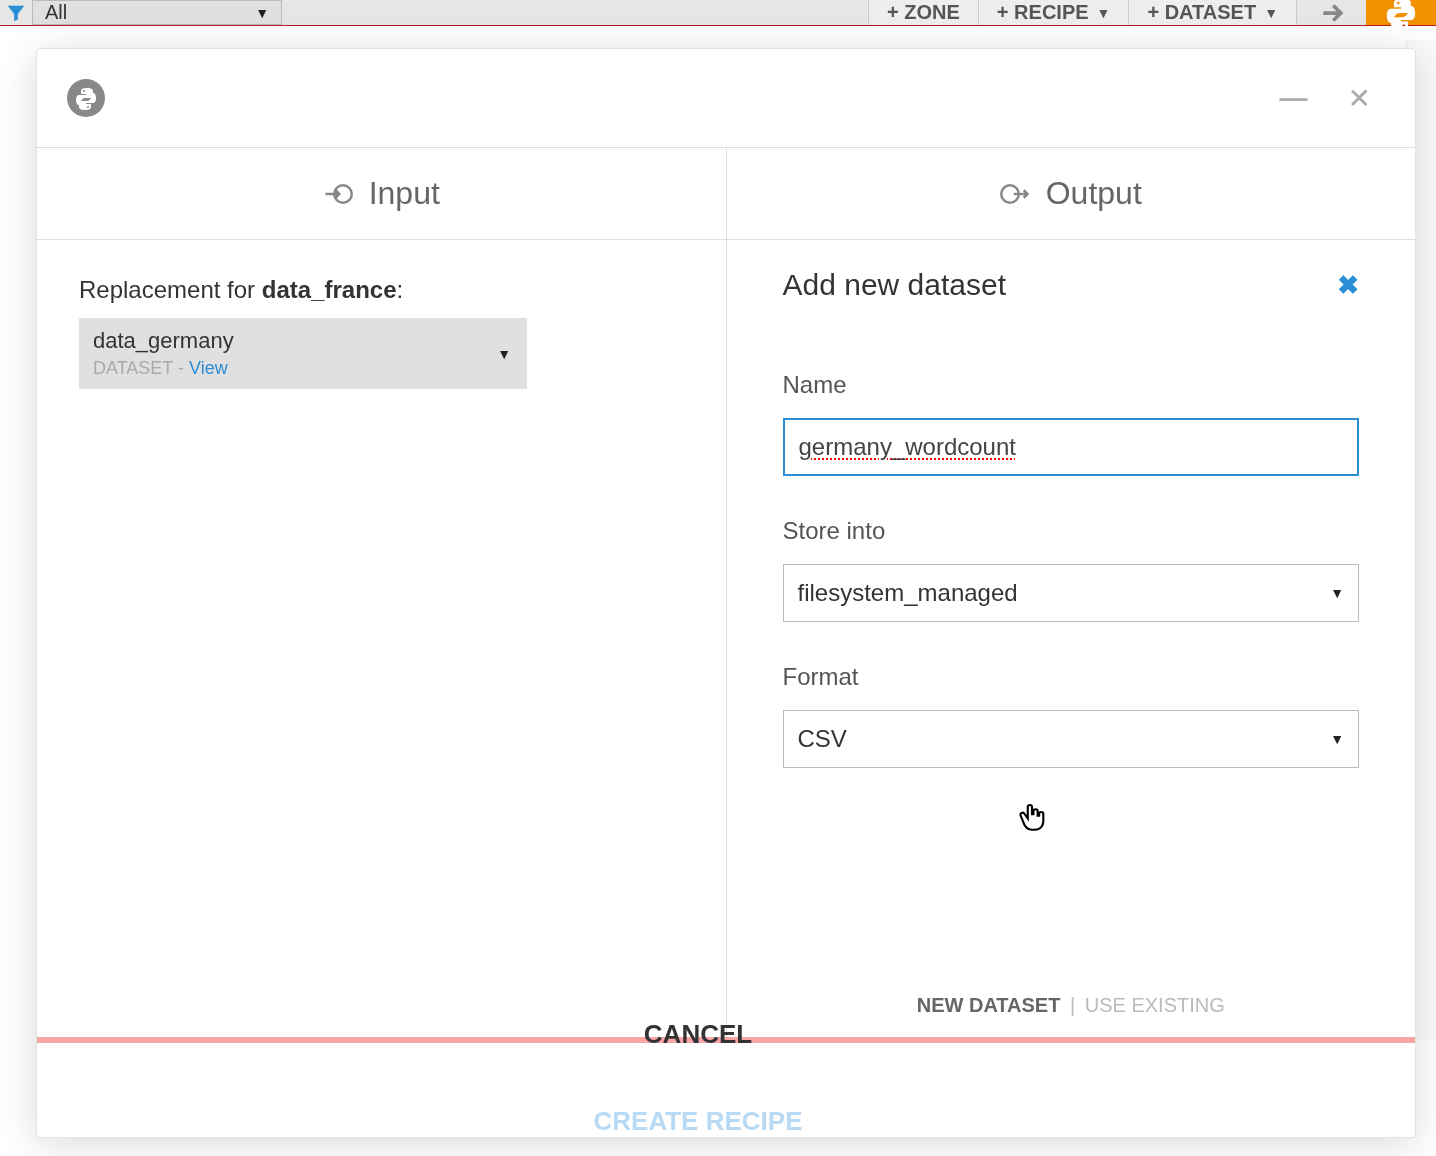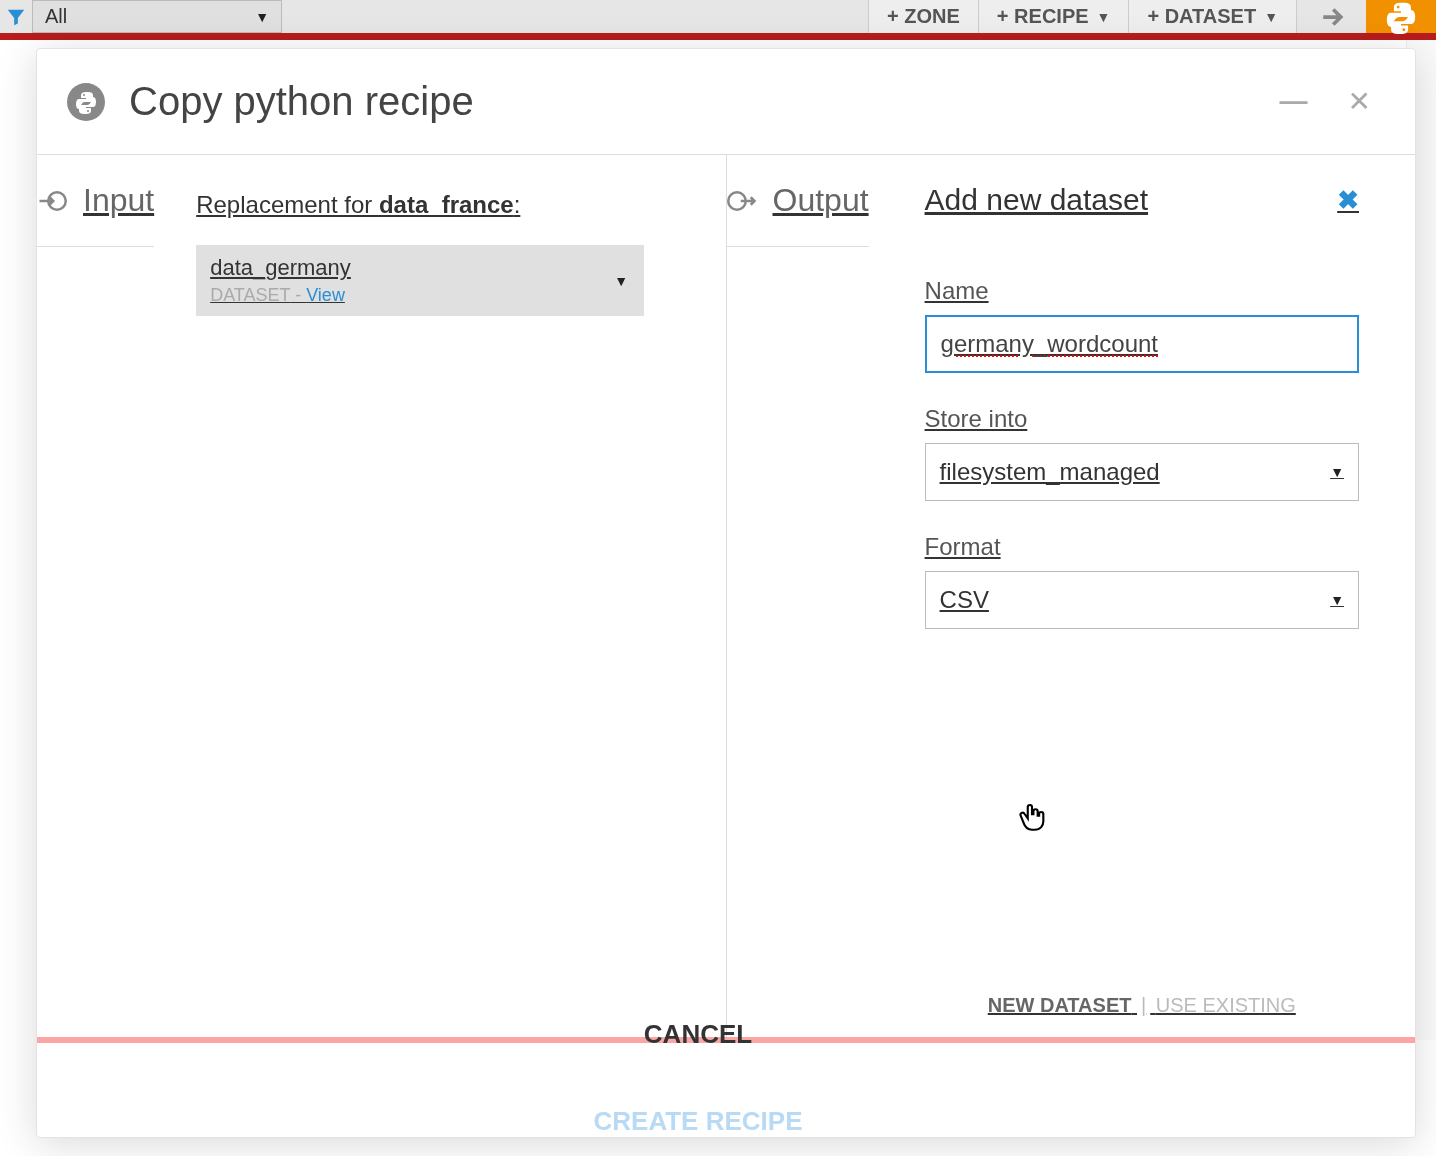--- a/index.html
+++ b/index.html
@@ -1,21 +1,21 @@
 <!DOCTYPE html>
 <html><head>
 <meta charset="utf-8">
 <style>
   * { box-sizing: border-box; margin: 0; padding: 0; }
   html, body { width: 1436px; height: 1156px; font-family: -apple-system, BlinkMacSystemFont, "Segoe UI", Arial, sans-serif; color: #333; background: #fff; overflow: hidden; }
   
   .bg-strip {
-    position: absolute; top: 0; left: 0; right: 0; height: 40px;
+    position: absolute; top: 0; left: 0; right: 0; height: 26px;
     background: #e6e6e6; display: flex; align-items: stretch;
-    border-bottom: 7px solid #b91c1c;
+    border-bottom: 1px solid #b91c1c;
     font-size: 20px;
   }
   .filter-icon { width: 32px; display:flex; align-items:center; justify-content:center; color:#2a8ed4; }
   .filter-dd { width: 250px; border:1px solid #bbb; background:#e0e0e0; display:flex; align-items:center; padding: 0 12px; justify-content:space-between; }
   .filter-dd .caret { font-size: 14px; color:#222; }
   .bg-spacer { flex:1; }
   .bg-btn { border-left:1px solid #ccc; background:#eee; display:flex; align-items:center; padding:0 18px; font-weight:600; color:#555; gap:8px; }
   .bg-btn .caret { font-size:14px; }
   .bg-arrow { width:70px; display:flex; align-items:center; justify-content:center; color:#888; border-left:1px solid #ccc; }
   .bg-py { width:70px; background:#f29100; display:flex; align-items:center; justify-content:center; color:#fff; }
@@ -36,31 +36,31 @@
   .py-icon-circle {
     width:38px; height:38px; border-radius:50%; background:#888;
     display:flex; align-items:center; justify-content:center;
   }
   .modal-title { font-size: 40px; font-weight:500; color:#444; }
   .modal-ctrls { display:flex; gap:40px; color:#aaa; font-size:28px; }
   .modal-ctrls span { cursor:pointer; }
   .modal-ctrls .minbtn { font-weight:700; }
 
   .panels { flex:1; display:flex; border-top:1px solid #ddd; min-height:0; }
-  .panel { flex:1; display:flex; flex-direction:row; min-height:0;text-decoration:underline; }
+  .panel { flex:1; display:flex; flex-direction:column; min-height:0; }
   .panel.left { border-right:1px solid #ddd; }
   .panel-head {
     height:92px; display:flex; align-items:center; justify-content:center; gap:16px;
     font-size:32px; color:#666; border-bottom:1px solid #ddd;
   }
   .panel-head svg { width:30px; height:30px; stroke:#888; }
   .panel-body { flex:1; padding: 36px 42px; overflow:auto; }
-  .panel.right .panel-body { padding: 28px 56px 20px 56px; display:flex; flex-direction:column; }
-
-  .repl-line { font-size:24px; color:#333; margin-bottom:26px; }
+  .panel.right .panel-body { padding: 28px 56px 20px 56px; display:flex; flex-direction:column;gap:9px; }
+
+  .repl-line { font-size:24px; color:#333; margin-bottom:14px; }
   .repl-line b { font-weight:700; }
   .replace-select {
     width:448px; background:#e0e0e0; padding:10px 14px; position:relative; cursor:pointer;
   }
   .replace-select .val { font-size:22px; color:#333; }
   .replace-select .meta { font-size:18px; color:#aaa; margin-top:4px; }
   .replace-select .meta a { color:#2a8ed4; text-decoration:none; }
   .replace-select .caret { position:absolute; right:16px; top:50%; transform:translateY(-50%); font-size:14px; color:#222; }
 
   .out-head { display:flex; align-items:center; justify-content:space-between; margin-bottom:28px; }
@@ -143,21 +143,20 @@
 
 <div class="modal">
   <div class="modal-header">
     <div class="modal-title-wrap">
       <div class="py-icon-circle">
         <svg viewBox="0 0 24 24" width="24" height="24" fill="#fff">
             <path d="M12 2c-3 0-5 1-5 3v3h5v1H5c-2 0-3 2-3 5s1 5 3 5h2v-3c0-2 2-4 4-4h5c2 0 3-1 3-3V5c0-2-2-3-5-3h-2zm-2 2a1 1 0 110 2 1 1 0 010-2z"></path>
             <path d="M17 8v3c0 2-2 4-4 4H8c-2 0-3 1-3 3v3c0 2 2 3 5 3h2c3 0 5-1 5-3v-3h-5v-1h7c2 0 3-2 3-5s-1-5-3-5h-2zm-3 12a1 1 0 110 2 1 1 0 010-2z"></path>
           </svg>
       </div>
-      <div class="modal-title">Copy python recipe</div>
     </div>
     <div class="modal-ctrls">
       <span class="minbtn">—</span>
       <span>✕</span>
     </div>
   </div>
 
   <div class="panels">
 
     <div class="panel left">

